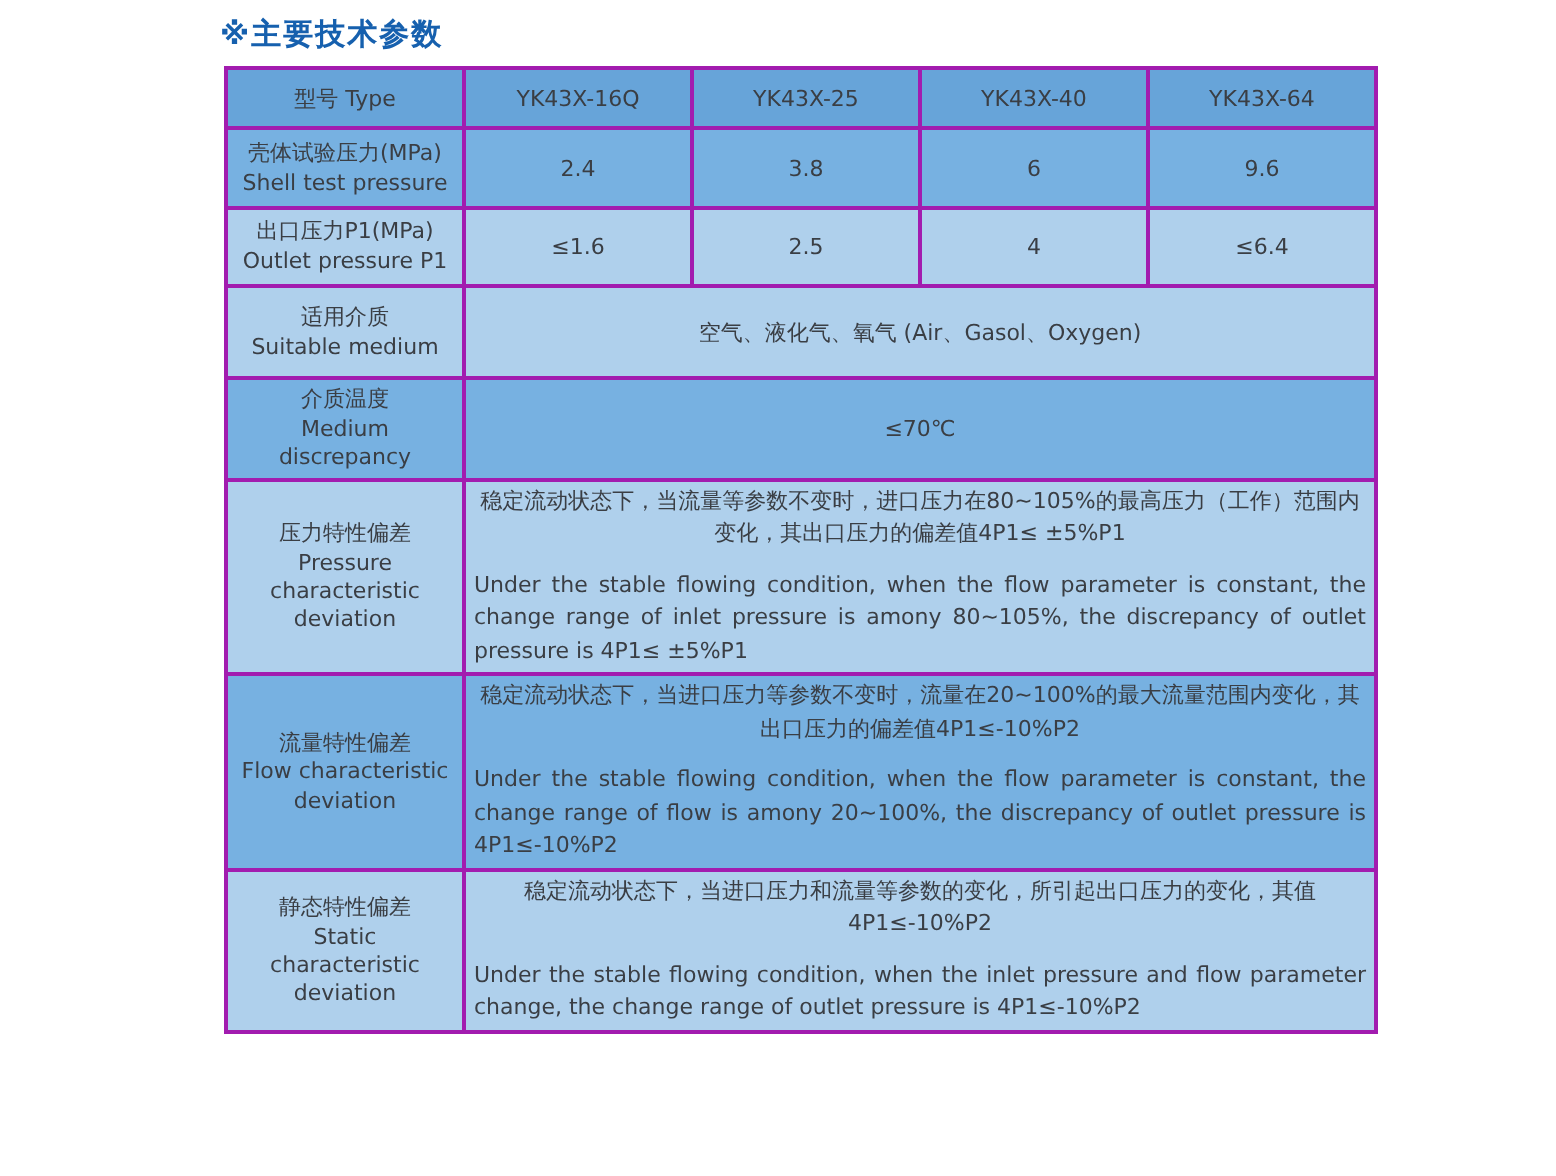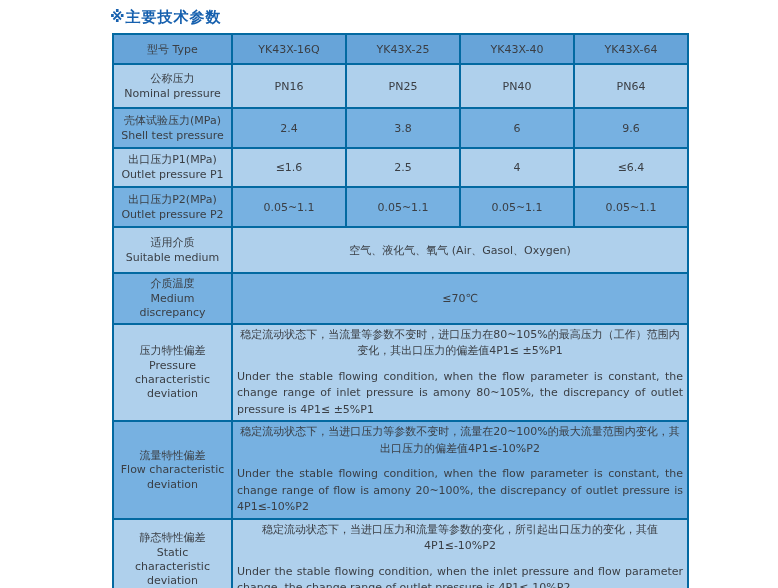--- a/index.html
+++ b/index.html
@@ -19,21 +19,21 @@
   .page-title .cn { font-size: 15px; font-weight: bold; letter-spacing: 1px; }
   .page-title .en { font-size: 12.5px; font-weight: normal; }
 
   table.params {
     position: absolute; left: 112px; top: 33px;
     width: 575px;
     border-collapse: collapse;
     table-layout: fixed;
   }
   table.params td {
-    border: 2px solid #0369a1;
+    border: 2px solid #a21caf;
     color: #3a3e44;
     font-size: 11px;
     text-align: center;
     vertical-align: middle;
     padding: 2px 4px;
   }
   tr.hdr  td { background: #67a4d9; height: 30px; }
   tr.light td { background: #afd0ec; }
   tr.medium td { background: #77b1e1; }
 
@@ -78,30 +78,20 @@
     </colgroup>
     <tbody>
       <tr class="hdr">
         <td>型号  Type</td>
         <td>YK43X-16Q</td>
         <td>YK43X-25</td>
         <td>YK43X-40</td>
         <td>YK43X-64</td>
       </tr>
 
-      <tr class="light r-nominal">
-        <td class="label">
-          <span class="cn">公称压力</span>
-          <span class="en">Nominal pressure</span>
-        </td>
-        <td>PN16</td>
-        <td>PN25</td>
-        <td>PN40</td>
-        <td>PN64</td>
-      </tr>
 
       <tr class="medium r-shell">
         <td class="label">
           <span class="cn">壳体试验压力(MPa)</span>
           <span class="en">Shell test pressure</span>
         </td>
         <td>2.4</td>
         <td>3.8</td>
         <td>6</td>
         <td>9.6</td>
@@ -111,30 +101,20 @@
         <td class="label">
           <span class="cn">出口压力P1(MPa)</span>
           <span class="en">Outlet pressure P1</span>
         </td>
         <td>≤1.6</td>
         <td>2.5</td>
         <td>4</td>
         <td>≤6.4</td>
       </tr>
 
-      <tr class="medium r-p2">
-        <td class="label">
-          <span class="cn">出口压力P2(MPa)</span>
-          <span class="en">Outlet pressure P2</span>
-        </td>
-        <td>0.05~1.1</td>
-        <td>0.05~1.1</td>
-        <td>0.05~1.1</td>
-        <td>0.05~1.1</td>
-      </tr>
 
       <tr class="light r-medium">
         <td class="label">
           <span class="cn">适用介质</span>
           <span class="en">Suitable medium</span>
         </td>
         <td colspan="4">空气、液化气、氧气 (Air、Gasol、Oxygen)</td>
       </tr>
 
       <tr class="medium r-temp">

